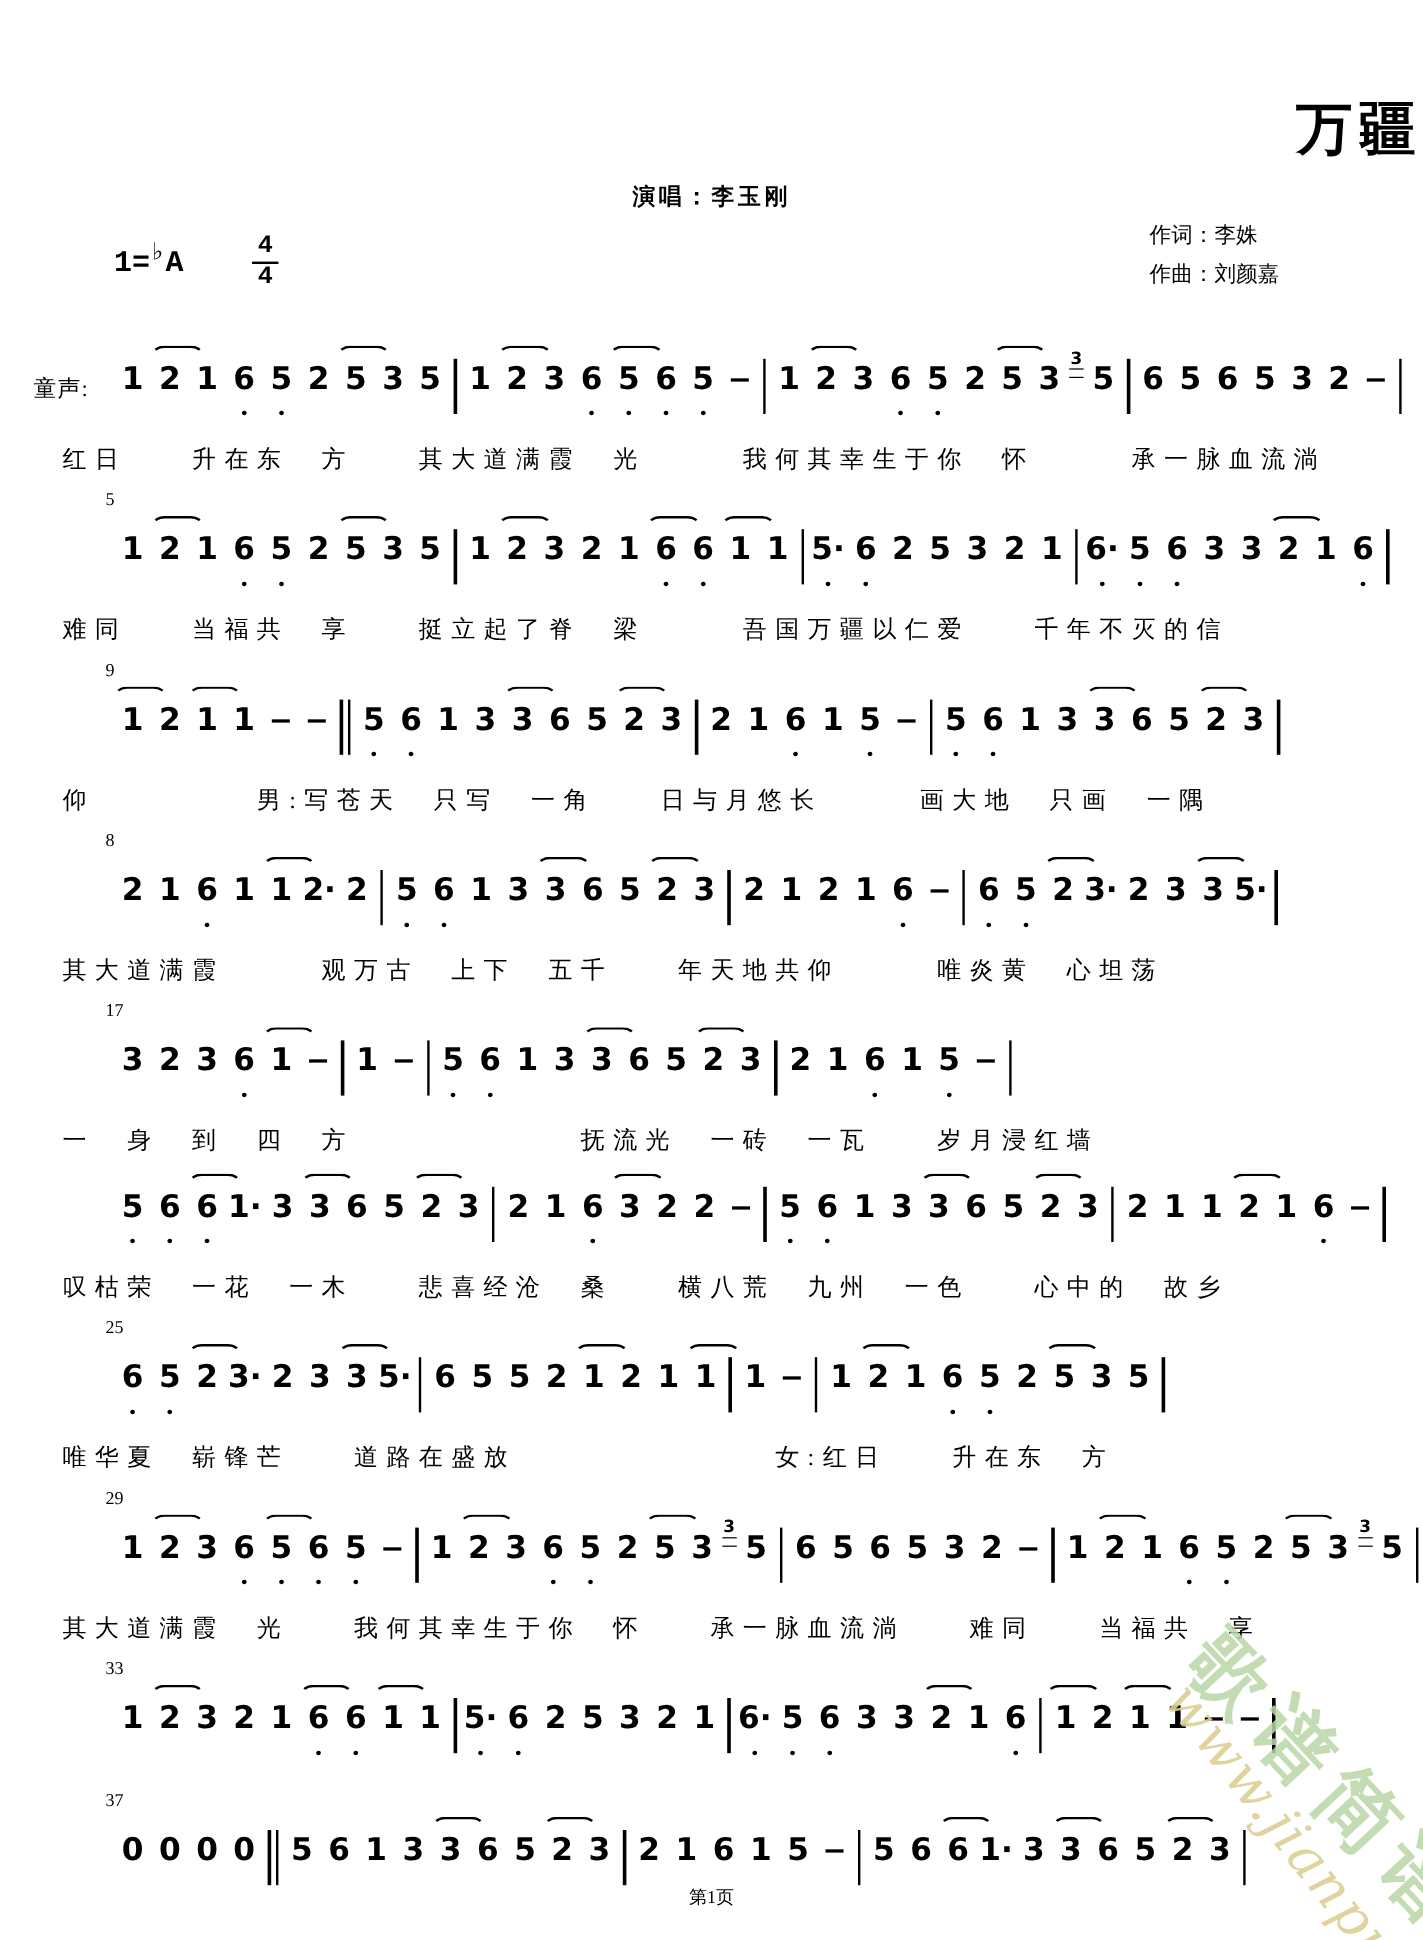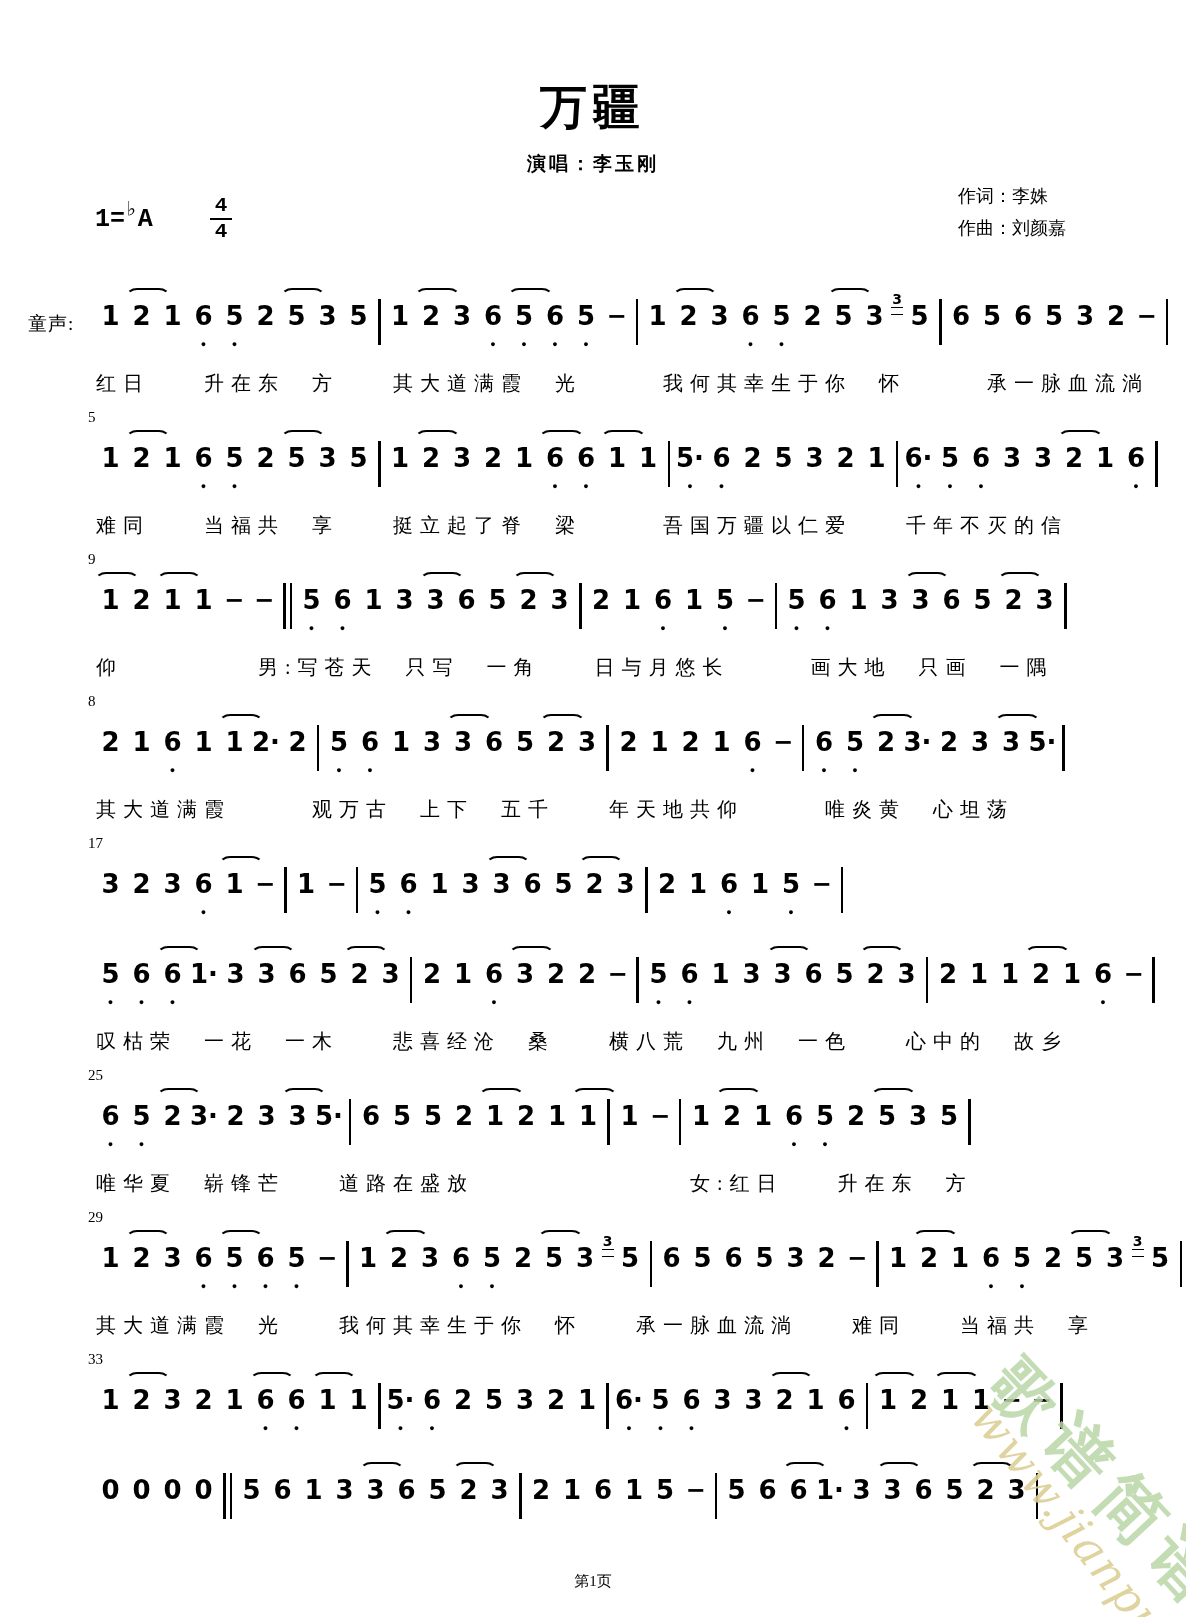--- a/index.html
+++ b/index.html
@@ -1,35 +1,35 @@
 <!DOCTYPE html>
 <html><head>
 <meta charset="utf-8">
 <style>
   html,body{margin:0;padding:0;background:#fff;}
   .page{position:relative;width:1186px;height:1617px;background:#ffffff;overflow:hidden;
         font-family:"Liberation Serif",serif;color:#000;}
   
-  .title{text-align:center;font-size:47px;font-weight:bold;letter-spacing:6px;padding-top:76px;}
+  .title{text-align:right;font-size:47px;font-weight:bold;letter-spacing:6px;padding-top:76px;}
   .subtitle{text-align:center;font-size:19px;font-weight:bold;margin-top:12px;letter-spacing:3px;}
   .meta-row{position:relative;height:82px;margin-top:4px;}
   .key-sig{position:absolute;left:95px;top:14px;font-size:25px;font-weight:bold;font-family:Liberation Mono, monospace;}
   .key-sig .flat{font-size:0.85em;vertical-align:super;line-height:0;}
   .fraction{display:inline-block;vertical-align:middle;margin-left:42px;text-align:center;
             font-size:21px;font-weight:bold;line-height:1.05;}
   .fraction .num{display:block;border-bottom:2px solid #000;padding:0 5px 1px 5px;}
   .fraction .den{display:block;padding-top:1px;}
   .credits{position:absolute;right:120px;top:0;font-size:18px;line-height:1.75;margin-left:16px;}
   
   .score{margin-top:2px;}
   .score-line{position:relative;margin-bottom:6px;}
   .measure-num{height:20px;line-height:20px;padding-left:88px;font-size:15px;}
   .notes-row{display:flex;align-items:flex-start;padding-left:95px;padding-top:16px;height:68px;position:relative;}
   .vocal-label{position:absolute;left:28px;top:26px;font-size:19px;letter-spacing:1px;}
-  .lyrics-row{padding-left:96px;font-size:20px;letter-spacing:7px;height:32px;line-height:28px;white-space:pre;}
+  .lyrics-row{padding-left:52px;font-size:20px;letter-spacing:7px;height:32px;line-height:28px;white-space:pre;}
   
   .tok{display:inline-flex;flex-direction:column;align-items:center;margin:0 2px;position:relative;}
   .note{min-width:27px;}
   .nd{font-family:"DejaVu Sans",sans-serif;font-weight:bold;font-size:26px;line-height:30px;height:30px;}
   .beams{width:100%;height:9px;}
   .beambar{width:100%;height:2px;background:#000;margin-top:2px;}
   .odot{height:10px;font-size:10px;line-height:8px;}
   .arc{position:absolute;top:-13px;left:-8%;width:150%;height:13px;
        border:2px solid transparent;border-top:2px solid #000;border-radius:50%/100%;}
   .dash .nd{font-size:24px;min-width:26px;text-align:center;}
@@ -1007,20 +1007,21 @@
             <span class="odot">&nbsp;</span>
           </span>
           <span class="tok bar">
             <span class="ndwrap">
               <span class="bline"></span>
             </span>
             <span class="beams"></span>
             <span class="odot">&nbsp;</span>
           </span>
         </div>
+        <div class="lyrics-row">一　身　到　四　方　　　　　　　抚流光　一砖　一瓦　　岁月浸红墙</div>
       </div>
       <div class="score-line">
         <div class="notes-row">
           <span class="tok note">
             <span class="nd">5</span>
             <span class="beams"><span class="beambar"></span></span>
             <span class="odot" style="font-size: 9px;">●</span>
           </span>
           <span class="tok note">
             <span class="nd">6</span>
@@ -1791,20 +1792,21 @@
           <span class="tok bar">
             <span class="ndwrap">
               <span class="bline"></span>
             </span>
             <span class="beams"></span>
             <span class="odot">&nbsp;</span>
           </span>
         </div>
       </div>
       <div class="score-line">
+        <div class="measure-num">37</div>
         <div class="notes-row">
           <span class="tok note">
             <span class="nd">0</span>
             <span class="beams"></span>
           </span>
           <span class="tok note">
             <span class="nd">0</span>
             <span class="beams"></span>
           </span>
           <span class="tok note">

